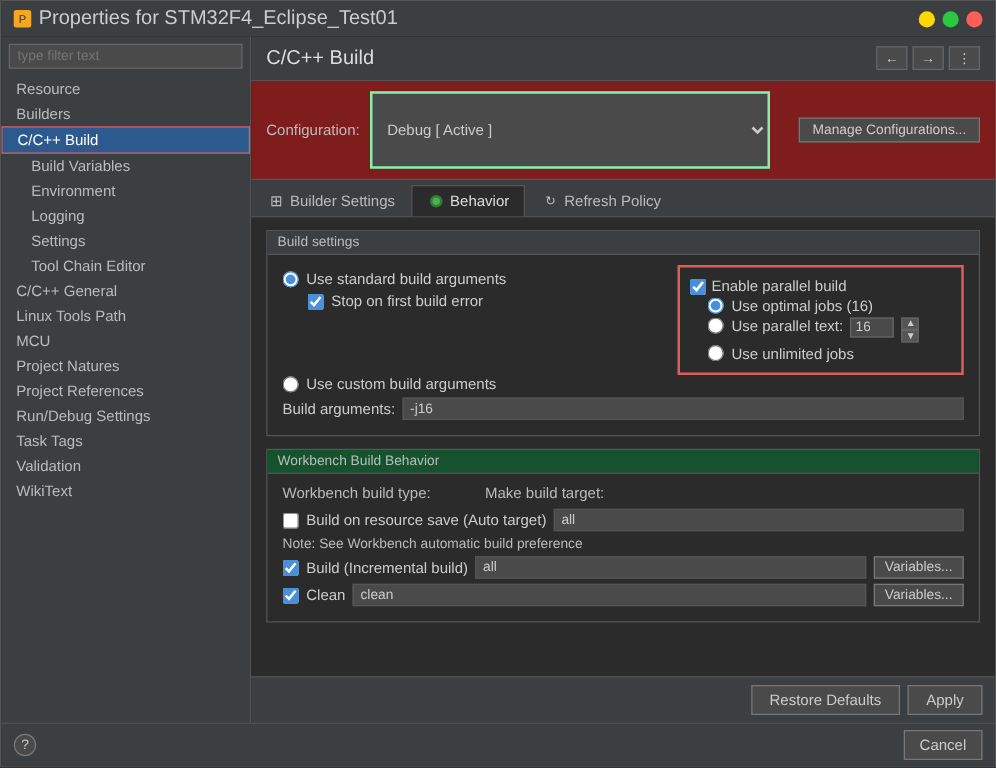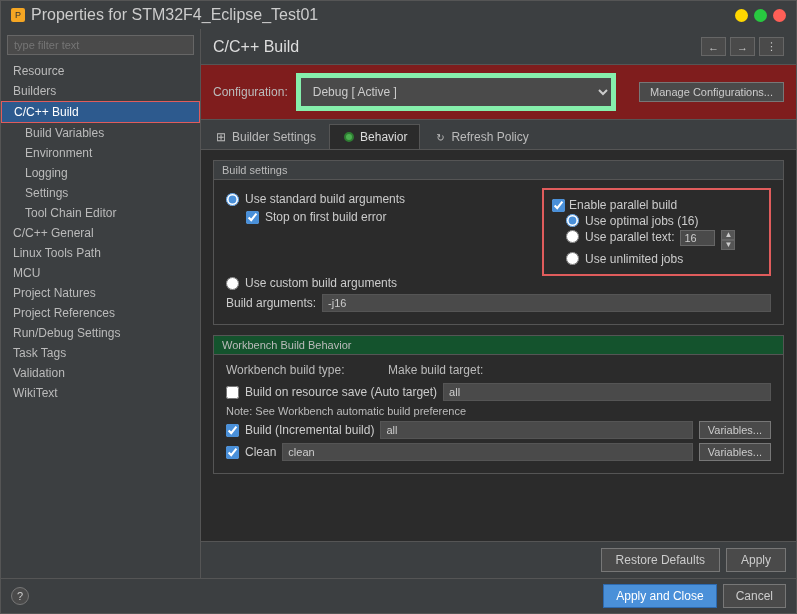--- a/index.html
+++ b/index.html
@@ -30,21 +30,21 @@
     
     .right-panel { flex: 1; display: flex; flex-direction: column; background: #2b2b2b; overflow: hidden; }
 
     .panel-header { background: #3c3f41; padding: 8px 12px; display: flex; align-items: center; justify-content: space-between; border-bottom: 1px solid #555; }
     .panel-title { font-size: 16px; color: #ddd; font-weight: normal; }
     .panel-nav { display: flex; gap: 4px; }
     .nav-btn { background: #4a4a4a; border: 1px solid #666; color: #ccc; padding: 2px 6px; cursor: pointer; font-size: 11px; }
 
     .config-row { display: flex; align-items: center; gap: 8px; padding: 8px 12px; background: #7f1d1d; border-bottom: 1px solid #555; }
     .config-label { color: #bbb; font-size: 12px; }
-    .config-select { background: #4a4a4a; border: 5px solid #86efac; color: #ccc; padding: 6px 8px; font-size: 12px; flex: 1; max-width: 320px; cursor: pointer; }
+    .config-select { background: #4a4a4a; border: 2px solid #86efac; color: #ccc; padding: 21px 8px; font-size: 12px; flex: 1; max-width: 320px; cursor: pointer; }
     .manage-btn { background: #4a4a4a; border: 1px solid #777; color: #ccc; padding: 3px 10px; cursor: pointer; font-size: 11px; margin-left: auto; }
 
     .tabs-row { display: flex; border-bottom: 1px solid #555; background: #3c3f41; padding-top: 4px; }
     .tab { display: flex; align-items: center; gap: 4px; padding: 5px 12px; cursor: pointer; color: #bbb; font-size: 12px; border: 1px solid transparent; border-bottom: none; }
     .tab.active { background: #2b2b2b; border-color: #555; color: #ddd; }
     .tab-icon { width: 14px; height: 14px; display: flex; align-items: center; justify-content: center; font-size: 10px; }
     .tab-icon.grid-icon { font-size: 12px; }
 
     .content-area { flex: 1; padding: 10px 12px; overflow-y: auto; background: #2b2b2b; }
 
@@ -269,18 +269,17 @@
       </div>
 
     </div>
   </div>
 
   <div class="footer-bar">
     <div class="footer-left">
       <button class="help-btn">?</button>
     </div>
     <div class="footer-right">
-      <button class="footer-btn apply-close">Apply and Close</button>
       <button class="footer-btn">Cancel</button>
     </div>
   </div>
 
 </div>
 
 </body></html>

